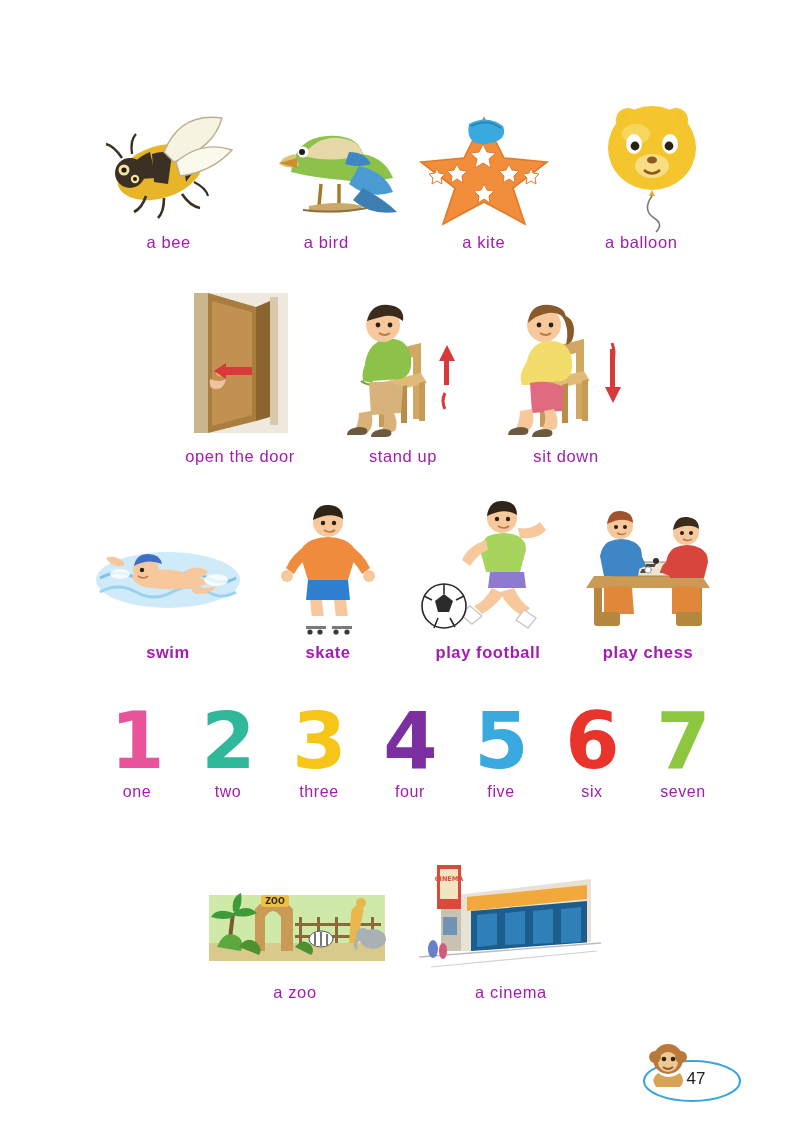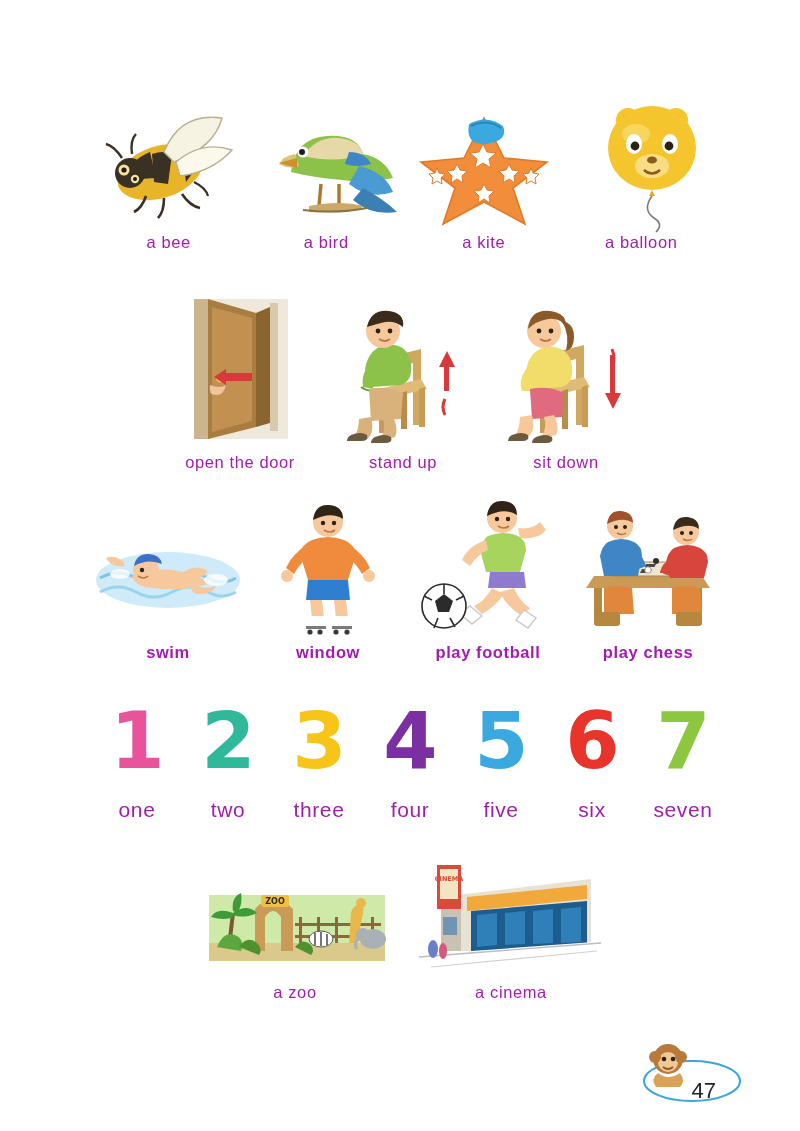--- a/index.html
+++ b/index.html
@@ -45,61 +45,61 @@
     text-align: center;
     margin-top: 8px;
   }
 
   
   #row1 { left: 90px; top: 100px; width: 630px; }
   #row1 .cell { width: 158px; }
   #row1 .art { height: 125px; width: 150px; }
 
   
-  #row2 { left: 78px; top: 293px; width: 650px; }
+  #row2 { left: 78px; top: 287px; width: 650px; }
   #row2 .cell { width: 163px; }
   #row2 .art { height: 152px; width: 160px; }
 
   
   #row3 { left: 88px; top: 500px; width: 640px; }
   #row3 .cell { width: 160px; font-weight: bold; }
   #row3 .art { height: 135px; width: 156px; }
 
   
   #row4 { left: 90px; top: 700px; width: 640px; }
   #row4 .cell { width: 91px; }
   .numeral {
     font-family: "DejaVu Sans", sans-serif;
     font-size: 78px;
     font-weight: 700;
     line-height: 82px;
     letter-spacing: -1px;
   }
-  #row4 .caption { font-size: 21px; margin-top: 16px; }
+  #row4 .caption { font-size: 16px; margin-top: 1px; }
 
   
   #row5 { left: 78px; top: 855px; width: 650px; }
   #row5 .cell { width: 216px; justify-content: flex-end; }
   #row5 .art { height: 120px; width: 200px; }
 
   
   .page-badge {
     position: absolute;
     right: 52px;
     bottom: 28px;
     width: 120px;
     height: 62px;
   }
   .badge-num {
     position: absolute;
     left: 48px;
-    top: 37px;
+    top: 28px;
     width: 40px;
-    text-align: right;
-    font-size: 22px;
+    text-align: center;
+    font-size: 17px;
     color: #222;
   }
 
   
   svg { display: block; overflow: visible; }
 </style>
 </head>
 <body>
 
 <div class="page">
@@ -318,21 +318,21 @@
           <path d="M56 116 l20 0 l0 10 l-20 0 z" fill="#ffffff"></path>
           <path d="M82 116 l20 0 l0 10 l-20 0 z" fill="#ffffff"></path>
           <rect x="56" y="126" width="20" height="3" fill="#7a7a7a"></rect>
           <rect x="82" y="126" width="20" height="3" fill="#7a7a7a"></rect>
           <circle cx="60" cy="132" r="2.6" fill="#3a3a3a"></circle>
           <circle cx="70" cy="132" r="2.6" fill="#3a3a3a"></circle>
           <circle cx="86" cy="132" r="2.6" fill="#3a3a3a"></circle>
           <circle cx="97" cy="132" r="2.6" fill="#3a3a3a"></circle>
         </svg>
       </div>
-      <div class="caption">window</div>
+      <div class="caption">skate</div>
     </div>
 
     <div class="cell">
       <div class="art">
         <svg width="156" height="135" viewBox="0 0 156 135">
           <circle cx="92" cy="18" r="15" fill="#f6c89c"></circle>
           <path d="M77 16 q2 -16 16 -15 q14 1 14 14 q-12 -8 -30 1 z" fill="#2e2418"></path>
           <circle cx="87" cy="19" r="2.2" fill="#2a2118"></circle>
           <circle cx="98" cy="19" r="2.2" fill="#2a2118"></circle>
           <path d="M88 26 q6 4 11 0" stroke="#b9784a" stroke-width="1.7" fill="none"></path>

